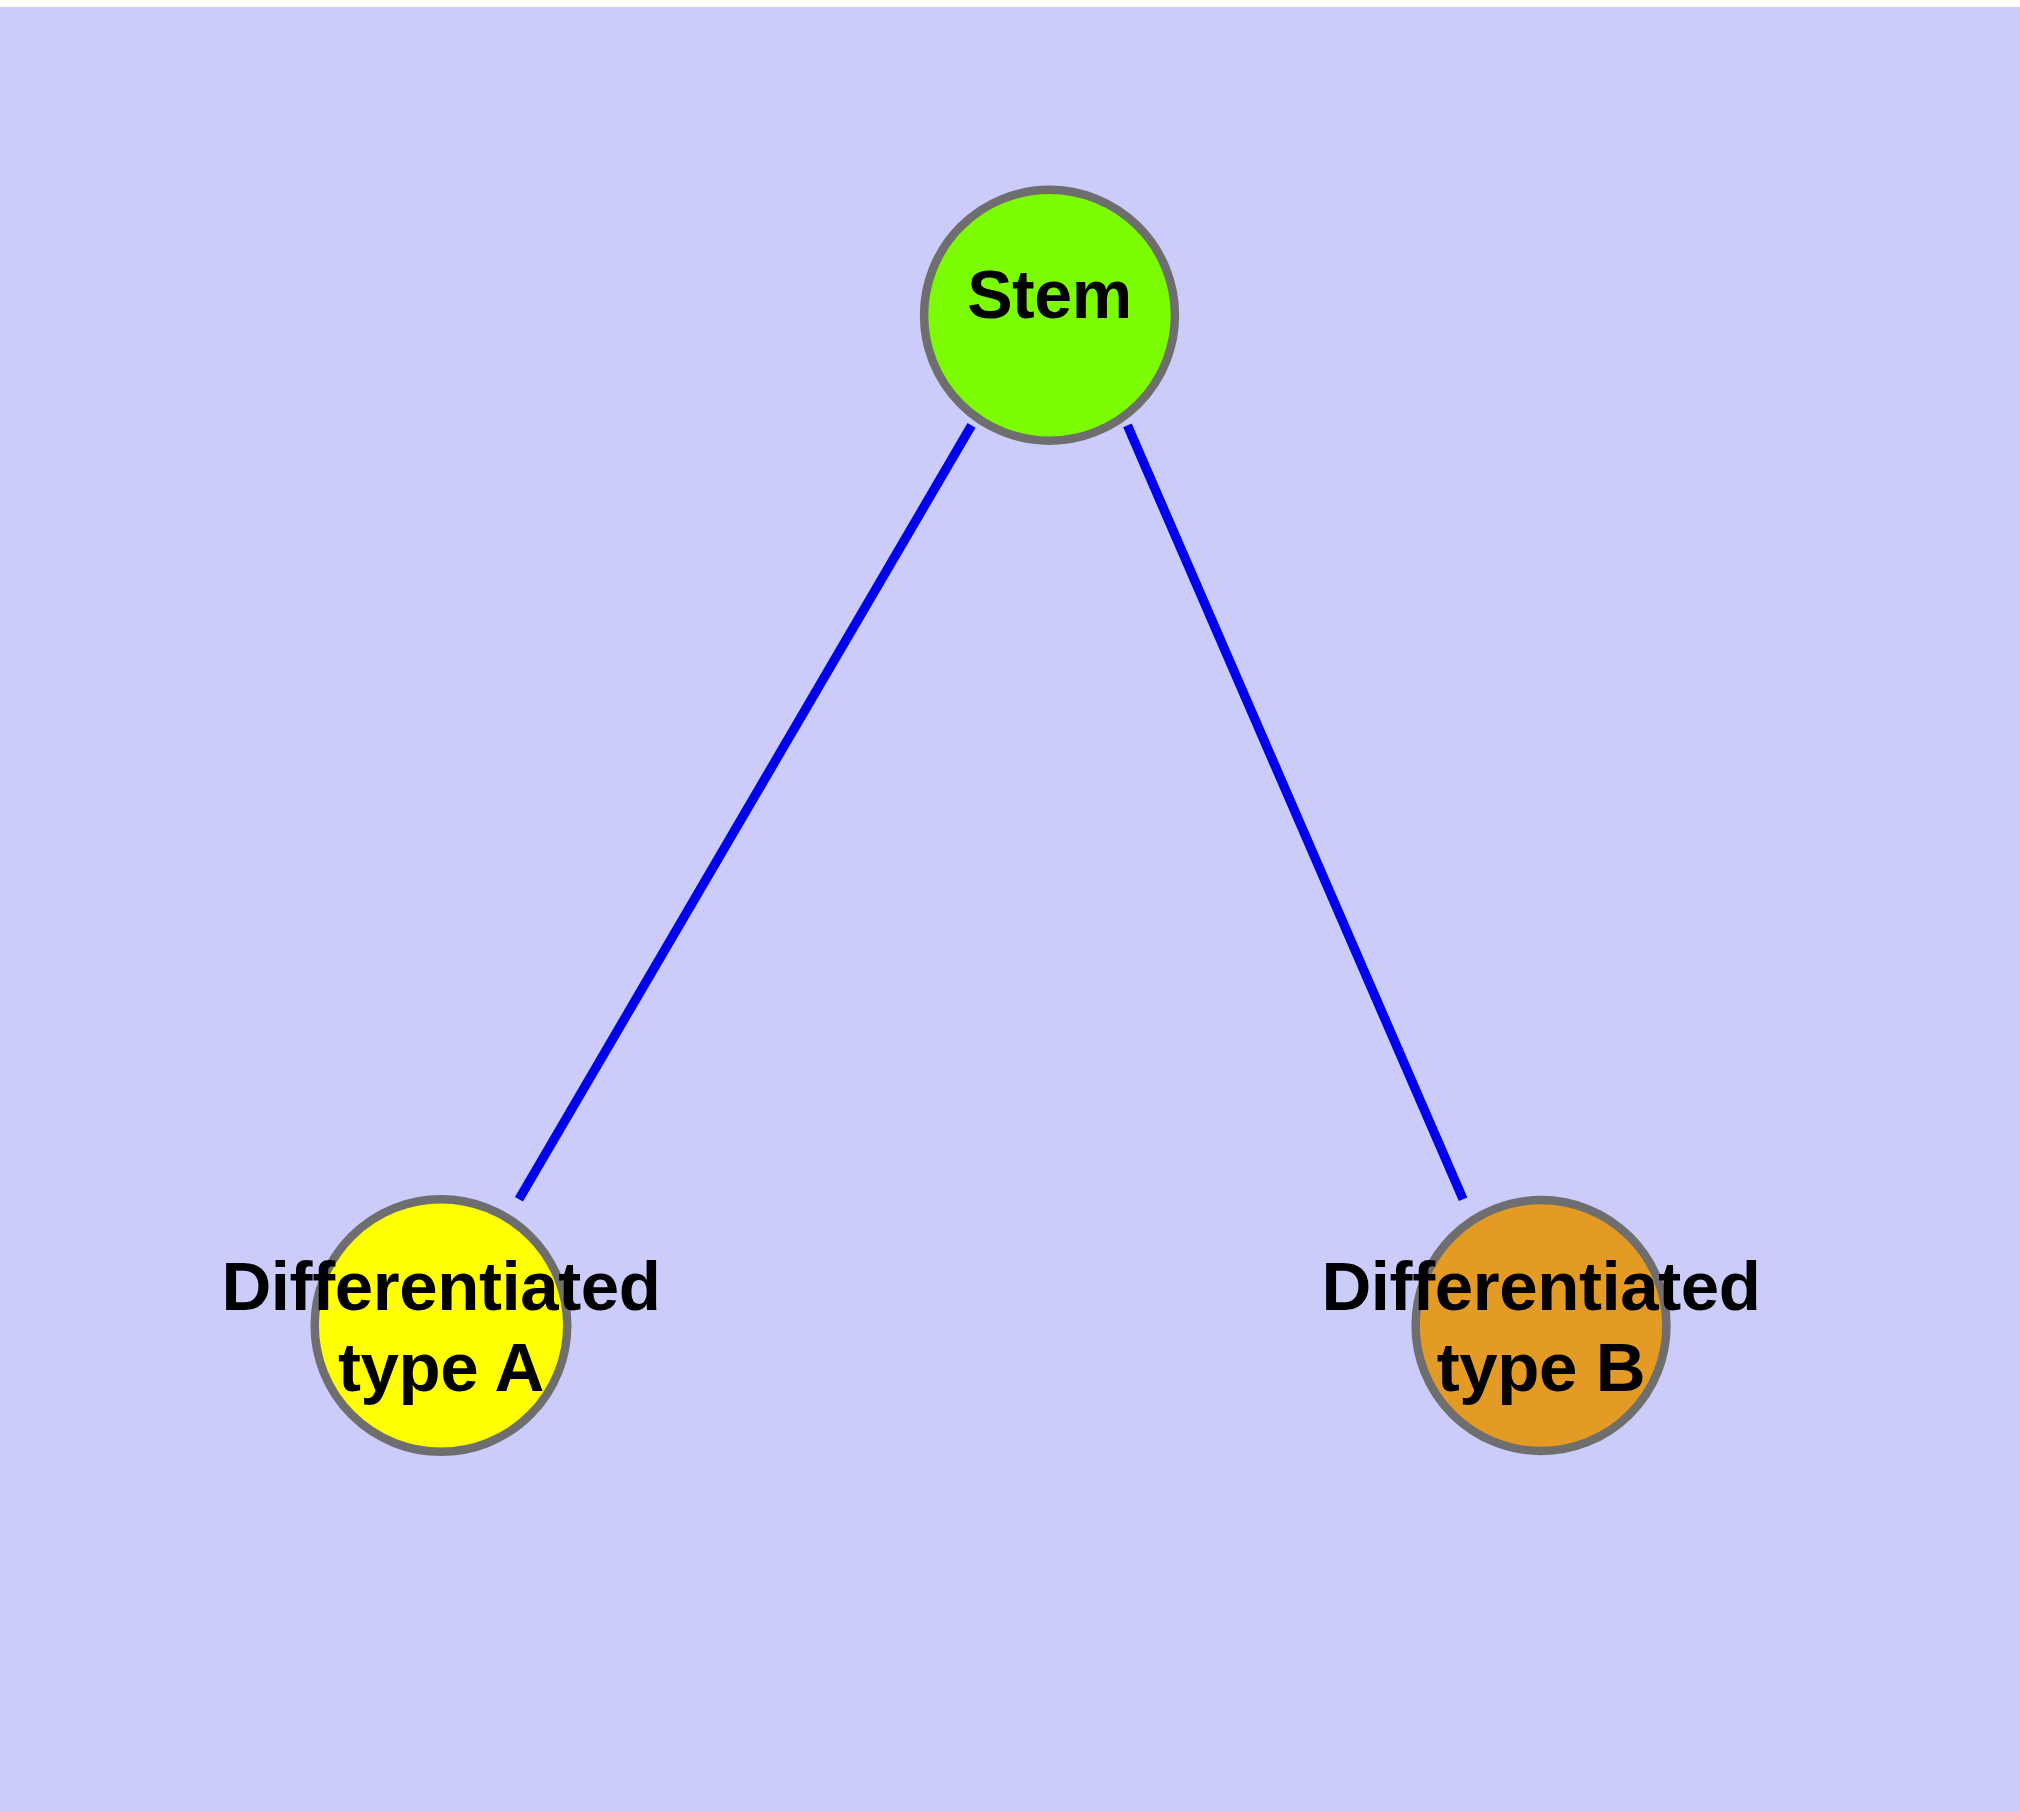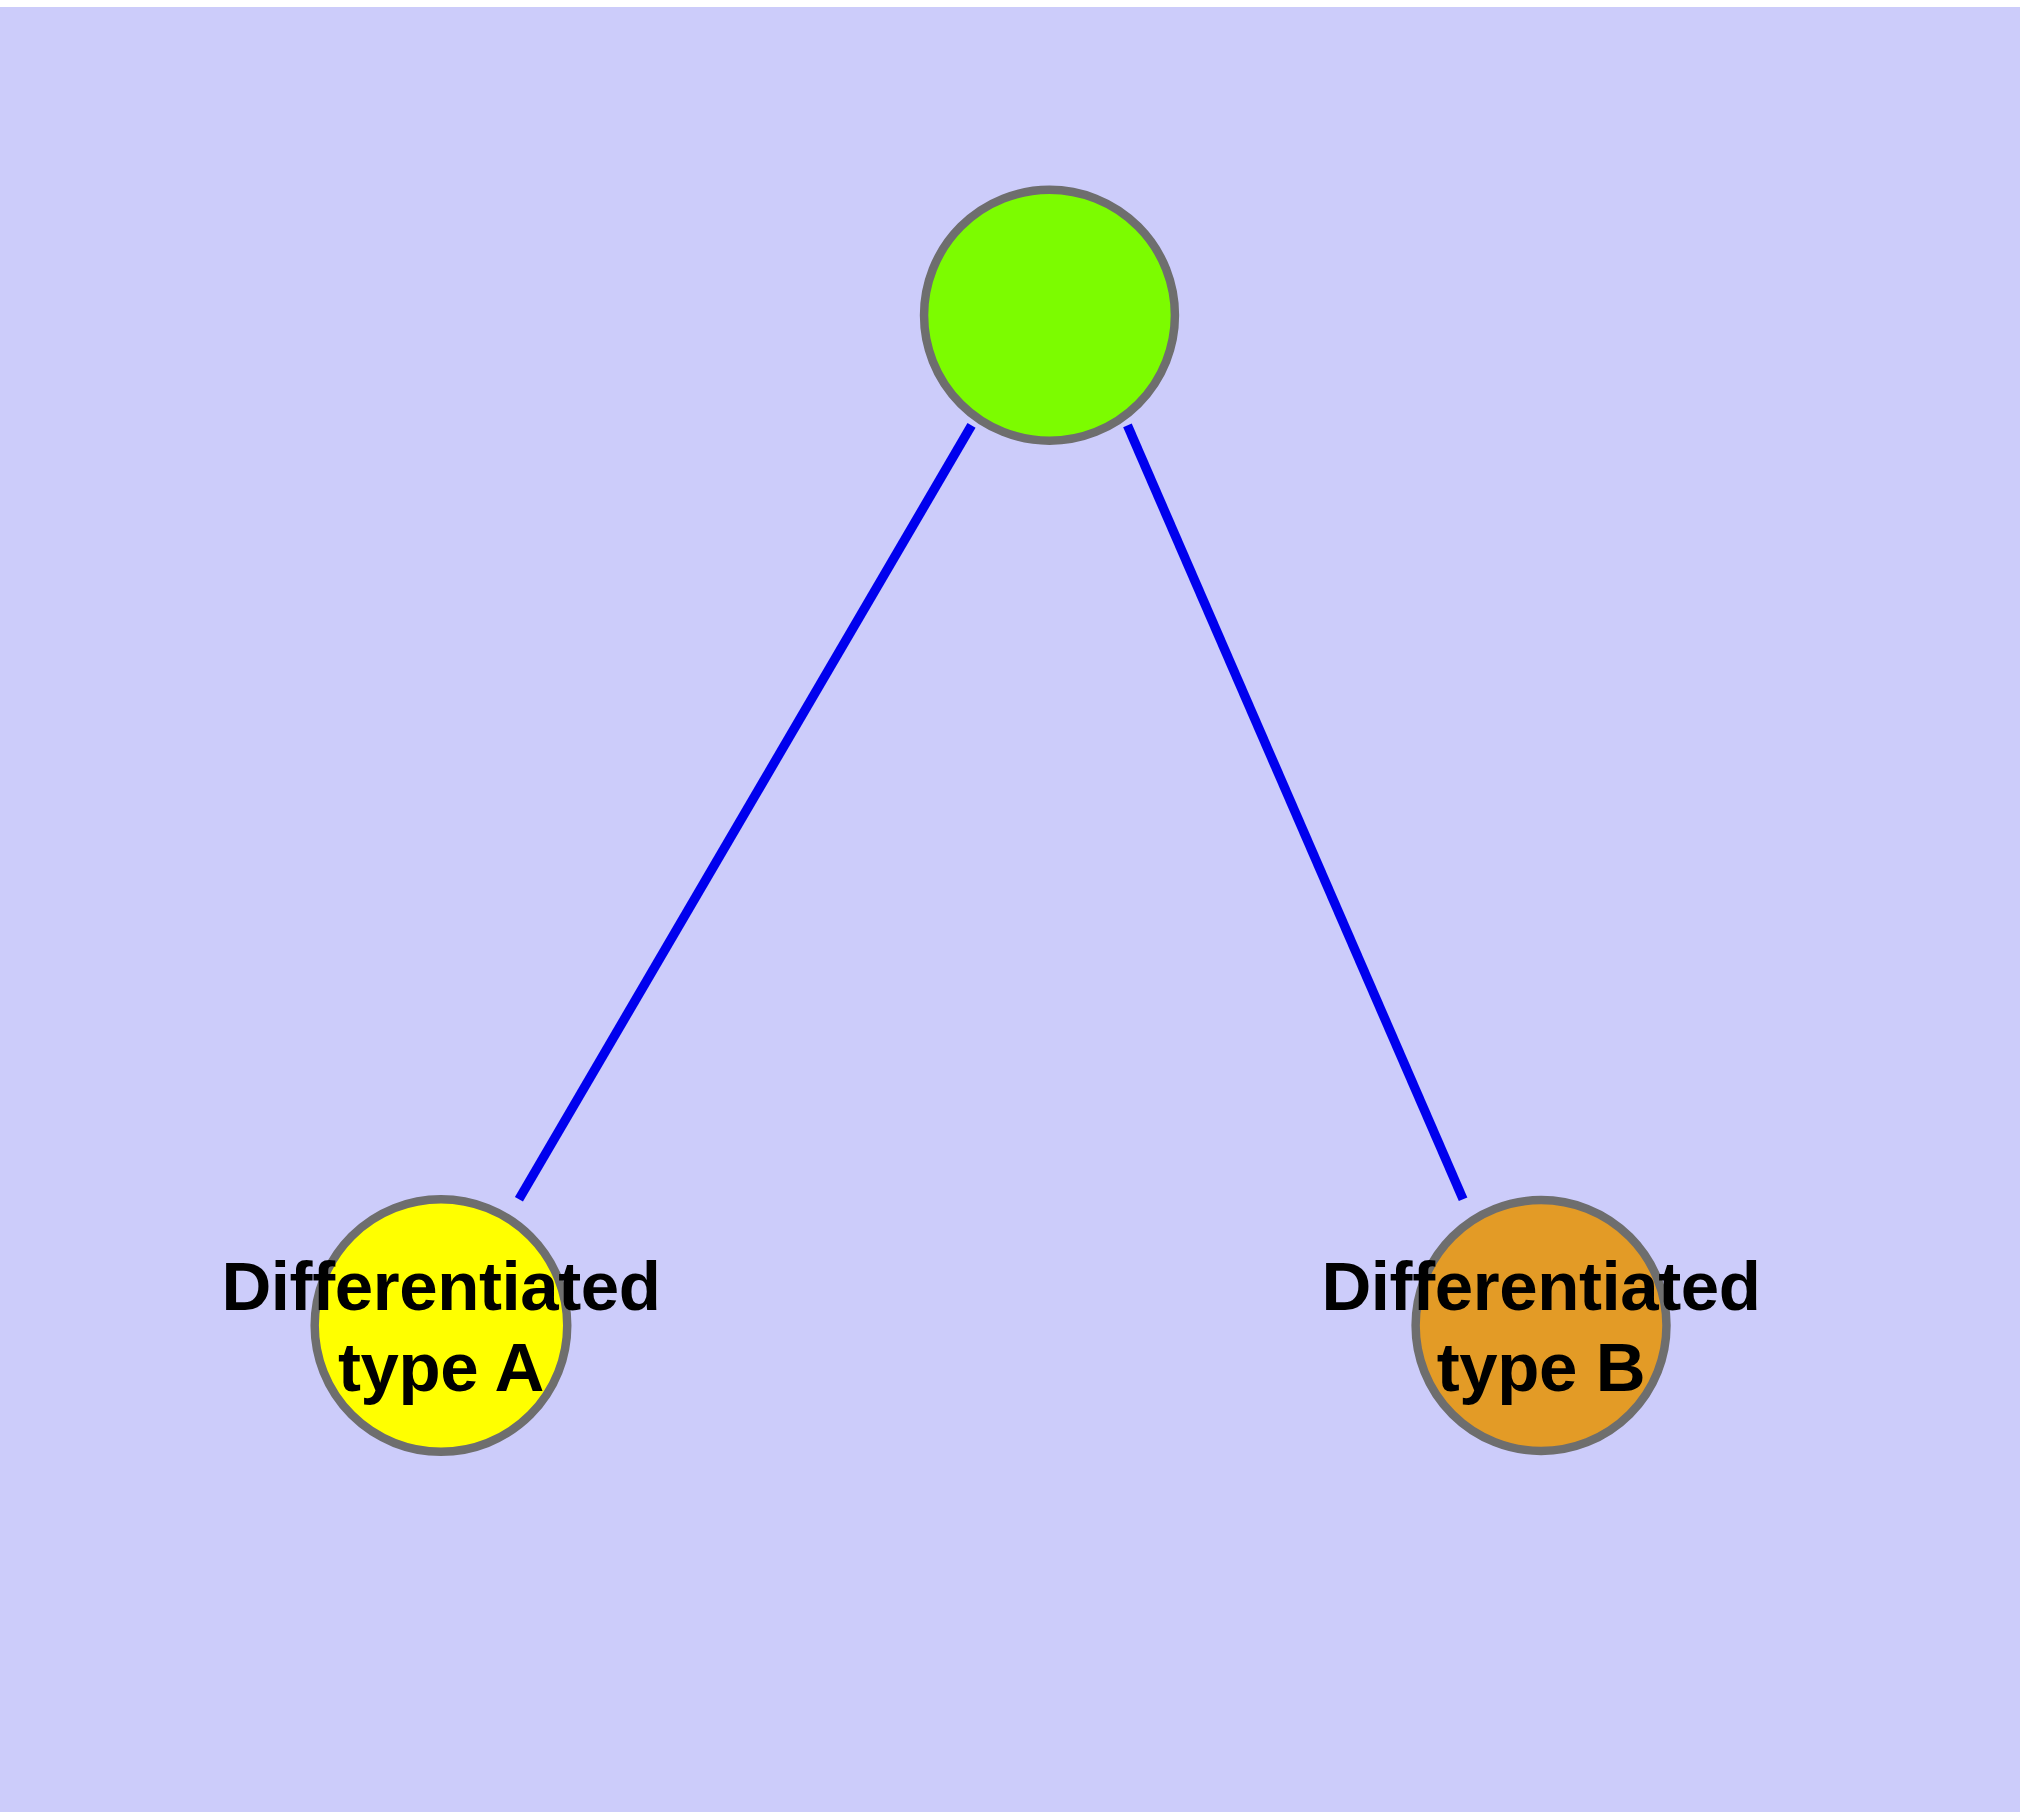--- a/index.html
+++ b/index.html
@@ -73,20 +73,21 @@
 
     <line x1="1330" y1="502" x2="1726" y2="1415" stroke="#0000ee" stroke-width="11" stroke-linecap="butt"></line>
 
     <circle cx="1238" cy="372" r="148" fill="#7cfc00" stroke="#6e6e6e" stroke-width="10"></circle>
 
     <circle cx="520" cy="1564" r="149" fill="#ffff00" stroke="#6e6e6e" stroke-width="10"></circle>
 
     <circle cx="1818" cy="1564" r="148" fill="#e39b26" stroke="#6e6e6e" stroke-width="10"></circle>
   </svg>
 
+  <div class="node-label" id="label-stem">Stem</div>
 
   <div class="node-label" id="label-diff-a">Differentiated
 type A</div>
 
   <div class="node-label" id="label-diff-b">Differentiated
 type B</div>
 
 </div>
 
 

